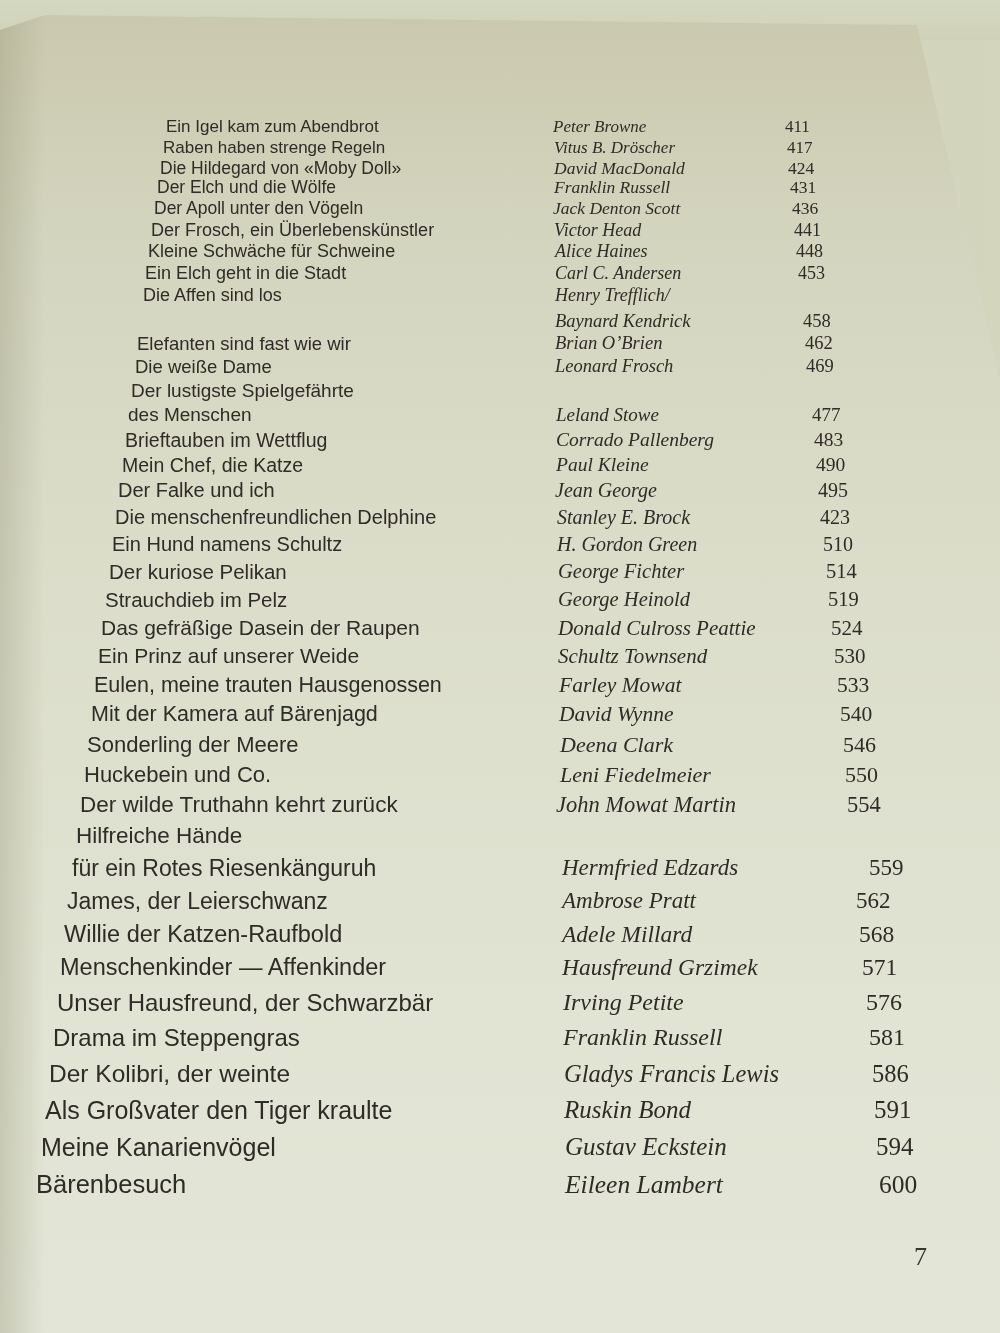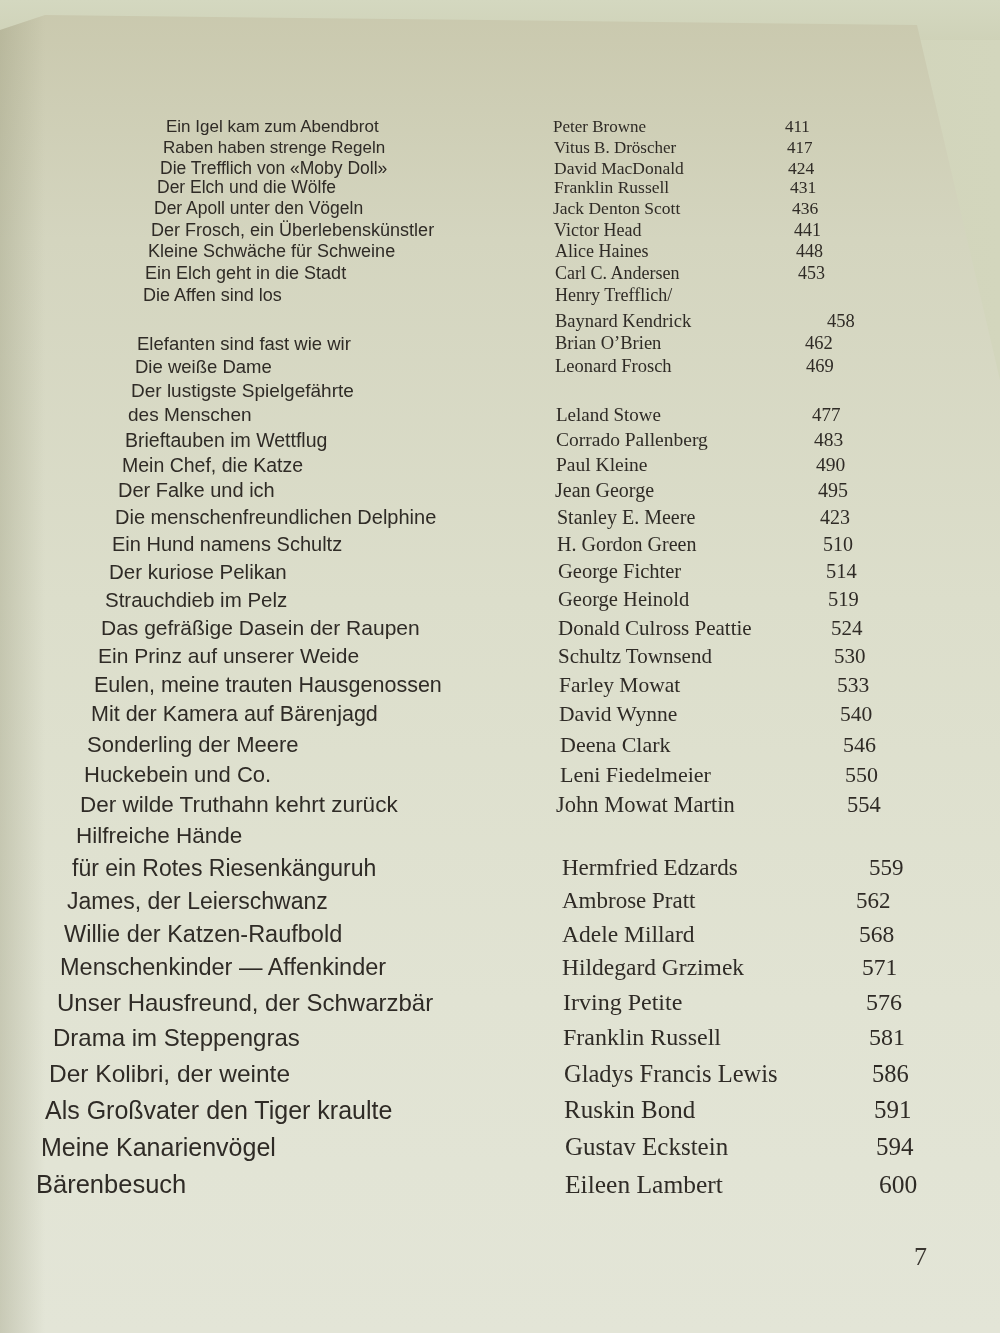--- a/index.html
+++ b/index.html
@@ -51,20 +51,21 @@
     white-space: nowrap;
   }
   .title {
     position: absolute;
     font-family: Liberation Sans, sans-serif;
     font-style: normal;
   }
   .author {
     position: absolute;
     font-family: "Liberation Serif", "DejaVu Serif", serif;
+    font-style: italic;
   }
   .pagenum {
     position: absolute;
     font-family: "Liberation Serif", "DejaVu Serif", serif;
   }
   .folio {
     position: absolute;
     left: 914px;
     top: 1242px;
     font-size: 26px;
@@ -87,21 +88,21 @@
       <span class="title" style="left:166px">Ein Igel kam zum Abendbrot</span>
       <span class="author" style="left:553px">Peter Browne</span>
       <span class="pagenum" style="left:785px">411</span>
     </div>
     <div class="row" style="top:138px;font-size:17px;">
       <span class="title" style="left:163px">Raben haben strenge Regeln</span>
       <span class="author" style="left:554px">Vitus B. Dröscher</span>
       <span class="pagenum" style="left:787px">417</span>
     </div>
     <div class="row" style="top:158px;font-size:17.5px;">
-      <span class="title" style="left:160px">Die Trefflich von «Moby Doll»</span>
+      <span class="title" style="left:160px">Die Hildegard von «Moby Doll»</span>
       <span class="author" style="left:554px">David MacDonald</span>
       <span class="pagenum" style="left:788px">424</span>
     </div>
     <div class="row" style="top:177px;font-size:17.5px;">
       <span class="title" style="left:157px">Der Elch und die Wölfe</span>
       <span class="author" style="left:554px">Franklin Russell</span>
       <span class="pagenum" style="left:790px">431</span>
     </div>
     <div class="row" style="top:198px;font-size:17.5px;">
       <span class="title" style="left:154px">Der Apoll unter den Vögeln</span>
@@ -124,21 +125,21 @@
       <span class="pagenum" style="left:798px">453</span>
     </div>
     <div class="row" style="top:285px;font-size:18px;">
       <span class="title" style="left:143px">Die Affen sind los</span>
       <span class="author" style="left:555px">Henry Trefflich/</span>
       <span class="pagenum" style="left:800px"></span>
     </div>
     <div class="row" style="top:311px;font-size:18.5px;">
       <span class="title" style="left:140px"></span>
       <span class="author" style="left:555px">Baynard Kendrick</span>
-      <span class="pagenum" style="left:827px">458</span>
+      <span class="pagenum" style="left:803px">458</span>
     </div>
     <div class="row" style="top:333px;font-size:18.5px;">
       <span class="title" style="left:137px">Elefanten sind fast wie wir</span>
       <span class="author" style="left:555px">Brian O’Brien</span>
       <span class="pagenum" style="left:805px">462</span>
     </div>
     <div class="row" style="top:356px;font-size:18.5px;">
       <span class="title" style="left:135px">Die weiße Dame</span>
       <span class="author" style="left:555px">Leonard Frosch</span>
       <span class="pagenum" style="left:806px">469</span>
@@ -163,21 +164,21 @@
       <span class="author" style="left:556px">Paul Kleine</span>
       <span class="pagenum" style="left:816px">490</span>
     </div>
     <div class="row" style="top:479px;font-size:20px;">
       <span class="title" style="left:118px">Der Falke und ich</span>
       <span class="author" style="left:555px">Jean George</span>
       <span class="pagenum" style="left:818px">495</span>
     </div>
     <div class="row" style="top:506px;font-size:20px;">
       <span class="title" style="left:115px">Die menschenfreundlichen Delphine</span>
-      <span class="author" style="left:557px">Stanley E. Meere</span>
+      <span class="author" style="left:557px">Stanley E. Brock</span>
       <span class="pagenum" style="left:820px">423</span>
     </div>
     <div class="row" style="top:533px;font-size:20px;">
       <span class="title" style="left:112px">Ein Hund namens Schultz</span>
       <span class="author" style="left:557px">H. Gordon Green</span>
       <span class="pagenum" style="left:823px">510</span>
     </div>
     <div class="row" style="top:560px;font-size:20.5px;">
       <span class="title" style="left:109px">Der kuriose Pelikan</span>
       <span class="author" style="left:558px">George Fichter</span>
@@ -238,21 +239,21 @@
       <span class="author" style="left:562px">Ambrose Pratt</span>
       <span class="pagenum" style="left:856px">562</span>
     </div>
     <div class="row" style="top:921px;font-size:23.5px;">
       <span class="title" style="left:64px">Willie der Katzen-Raufbold</span>
       <span class="author" style="left:562px">Adele Millard</span>
       <span class="pagenum" style="left:859px">568</span>
     </div>
     <div class="row" style="top:954px;font-size:23.5px;">
       <span class="title" style="left:60px">Menschenkinder — Affenkinder</span>
-      <span class="author" style="left:562px">Hildegard Grzimek</span>
+      <span class="author" style="left:562px">Hausfreund Grzimek</span>
       <span class="pagenum" style="left:862px">571</span>
     </div>
     <div class="row" style="top:989px;font-size:24px;">
       <span class="title" style="left:57px">Unser Hausfreund, der Schwarzbär</span>
       <span class="author" style="left:563px">Irving Petite</span>
       <span class="pagenum" style="left:866px">576</span>
     </div>
     <div class="row" style="top:1024px;font-size:24px;">
       <span class="title" style="left:53px">Drama im Steppengras</span>
       <span class="author" style="left:563px">Franklin Russell</span>

